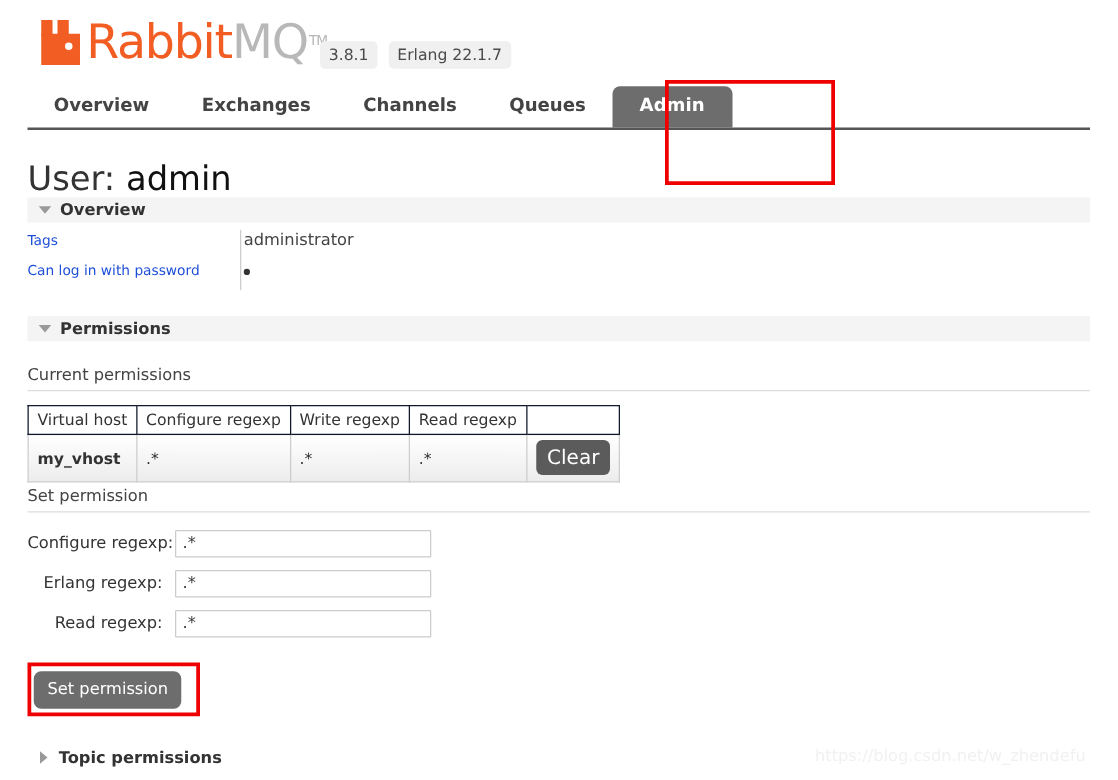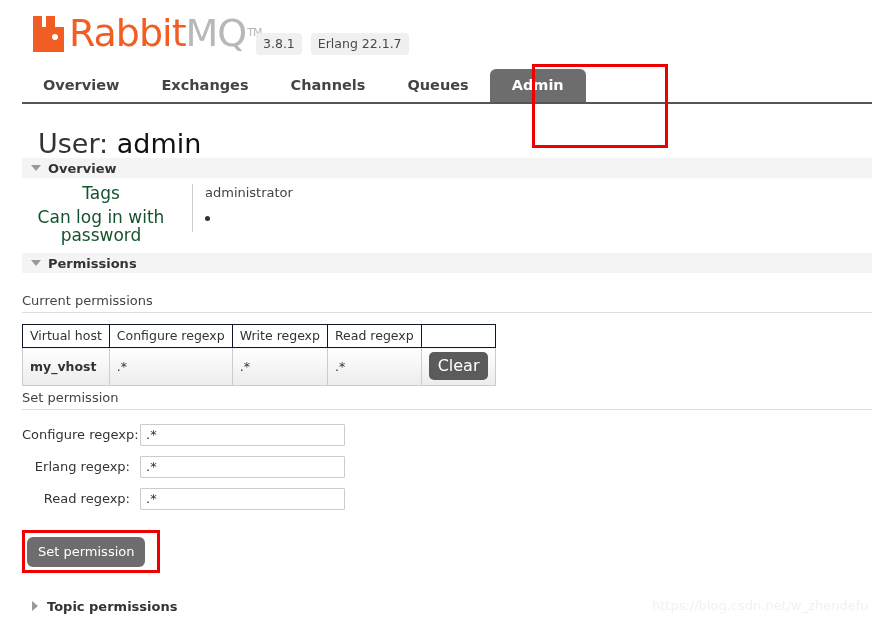--- a/index.html
+++ b/index.html
@@ -109,21 +109,20 @@
     background: #555;
   }
 
   
   #page-title {
     position: absolute; left: 22px; top: 128px;
     font-size: 27px;
     font-weight: 400;
     color: #333;
     white-space: nowrap;
-    margin-left: 16px;
   }
   #page-title .tname { color: #111; }
 
   
   .section-bar {
     position: absolute; left: 22px;
     width: 850px; height: 20px;
     background: #f4f4f4;
     display: flex; align-items: center;
     cursor: pointer;
@@ -165,29 +164,29 @@
     position: absolute; left: 22px; top: 184px;
     width: 400px;
   }
   .kv-row {
     display: flex;
     align-items: flex-start;
     height: 24px;
   }
   .kv-key {
     width: 170px;
-    text-align: center;
-    font-size: 17px;
-    color: #14532d;
+    text-align: left;
+    font-size: 11px;
+    color: #1d4ed8;
     padding-right: 12px;
     line-height: 18px;
   }
   .kv-val {
     border-left: 1px solid #ccc;
-    padding-left: 12px;
+    padding-left: 2px;
     font-size: 13px;
     color: #444;
     line-height: 18px;
     min-height: 24px;
     flex: 1;
   }
   .kv-val .bullet {
     display: inline-block;
     width: 5px; height: 5px;
     border-radius: 50%;

